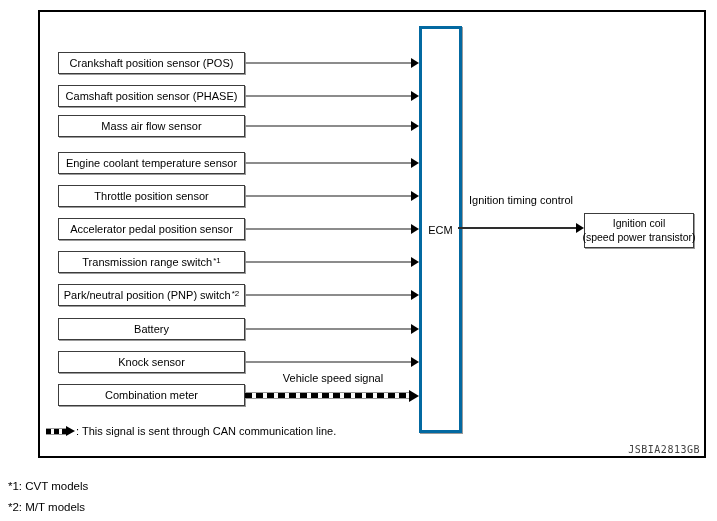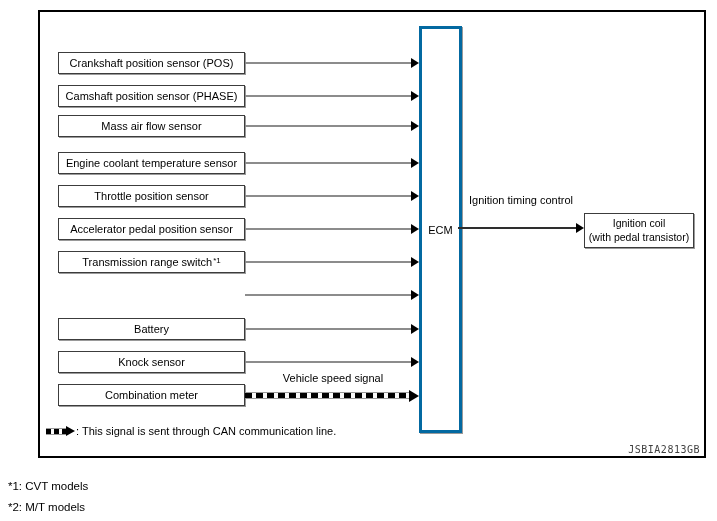--- a/index.html
+++ b/index.html
@@ -245,20 +245,24 @@
     <div class="sensor-box">
       <span class="sensor-label">Transmission range switch</span>
             <sup>*1</sup>
     </div>
 
     <div class="arrow-line"></div>
     <div class="arrow-head"></div>
   </div>
 
   <div class="sensor-row" style="top: 272.4px;">
+    <div class="sensor-box">
+      <span class="sensor-label">Park/neutral position (PNP) switch</span>
+            <sup>*2</sup>
+    </div>
 
     <div class="arrow-line"></div>
     <div class="arrow-head"></div>
   </div>
 
   <div class="sensor-row" style="top: 305.6px;">
     <div class="sensor-box">
       <span class="sensor-label">Battery</span>
     </div>
 
@@ -288,21 +292,21 @@
     <div class="ecm-box">
       <span>ECM</span>
     </div>
 
     <div class="output-label">Ignition timing control</div>
     <div class="output-line"></div>
     <div class="output-head"></div>
 
     <div class="coil-box">
       <span>Ignition coil</span>
-      <span>(with pedal transistor)</span>
+      <span>(speed power transistor)</span>
     </div>
 
     <div class="legend">
       <span class="legend-symbol"></span>
       <span class="legend-arrowhead"></span>
       <span class="legend-text">: This signal is sent through CAN communication line.</span>
     </div>
 
     <div class="figure-code">JSBIA2813GB</div>
 

